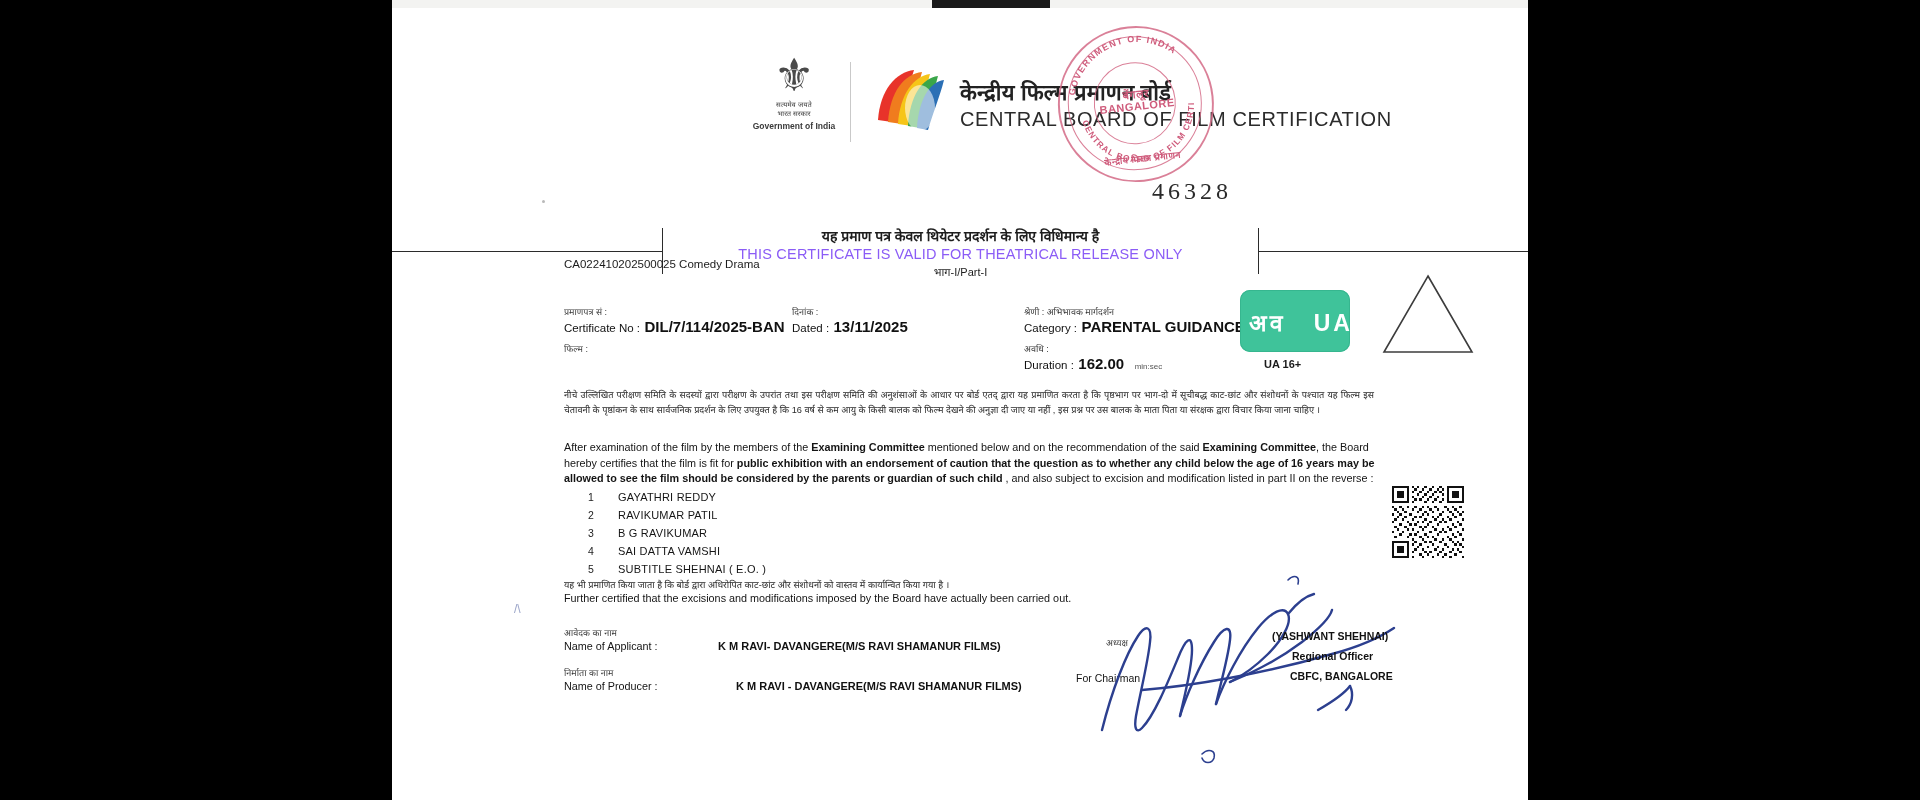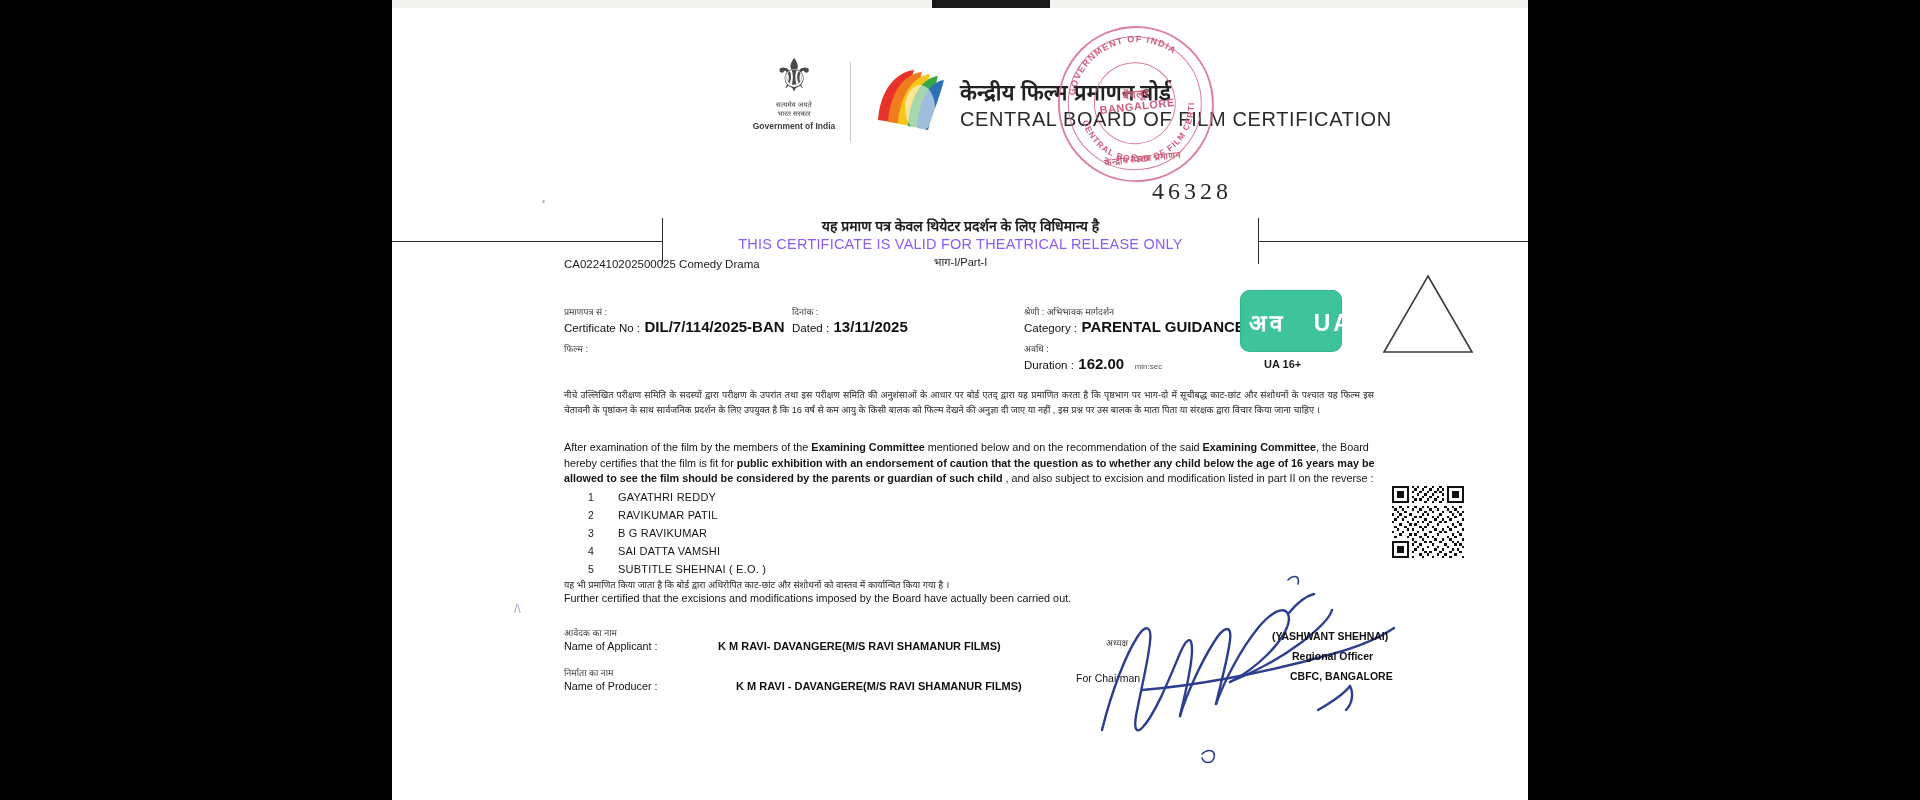--- a/index.html
+++ b/index.html
@@ -136,21 +136,21 @@
     left: 760px; top: 178px;
     font-size: 24px;
     letter-spacing: 4px;
     color: #2a2a2a;
     font-family: "Liberation Serif", serif;
   }
 
   
   .band {
     position: absolute;
-    left: 0; top: 218px;
+    left: 0; top: 228px;
     width: 904px;
     height: 46px;
   }
   .band-line-left {
     position: absolute;
     left: 0; top: 23px;
     width: 270px; height: 1px;
     background: #2b2b2b;
   }
   .band-line-right {
@@ -193,21 +193,21 @@
   .d-dated { position: absolute; left: 400px; top: 5px; }
   .d-cat { position: absolute; left: 632px; top: 5px; }
   .d-film { position: absolute; left: 172px; top: 42px; }
   .d-dur { position: absolute; left: 632px; top: 42px; }
   .minsec { font-size: 8px; color: #555; margin-left: 6px; font-weight: normal;}
 
   
   .ua-badge {
     position: absolute;
     left: 848px; top: 290px;
-    width: 102px; height: 62px;
+    width: 110px; height: 62px;
     background: #3fc39a;
     border-radius: 10px;
     box-shadow: 0 0 0 1px #36b68f inset;
   }
   .ua-badge-text {
     position: absolute;
     width: 122px;
     text-align: center;
     top: 16px;
     font-size: 23px;

